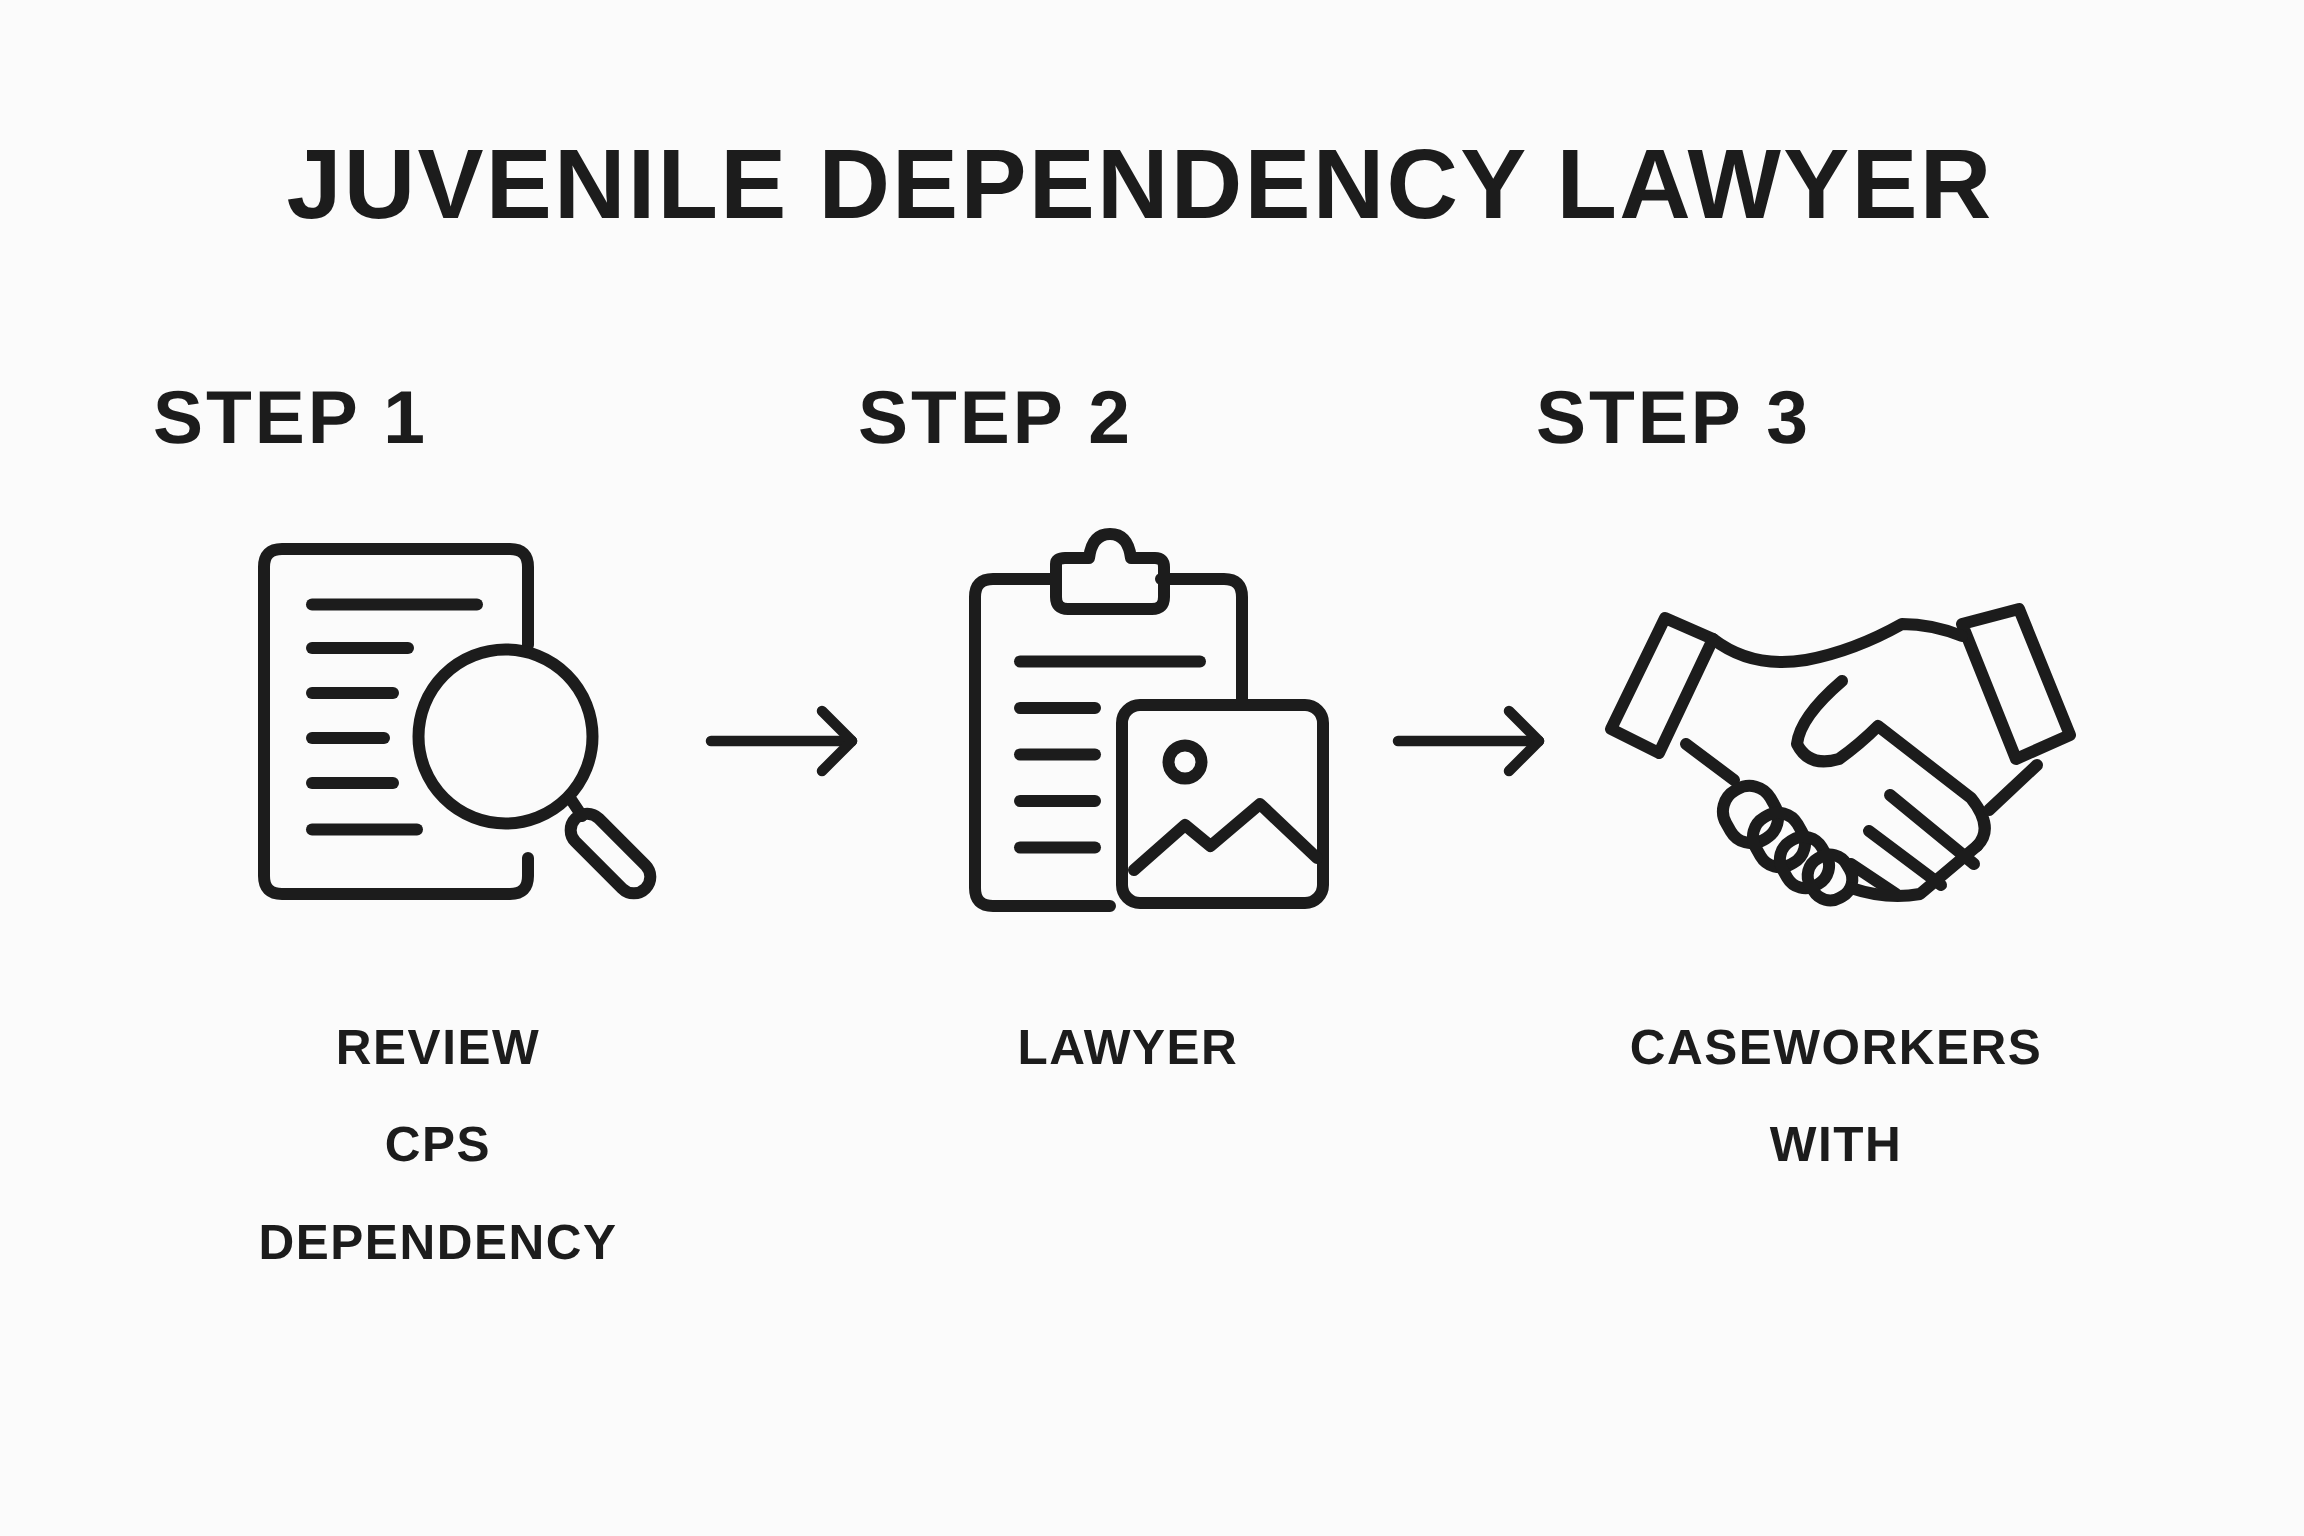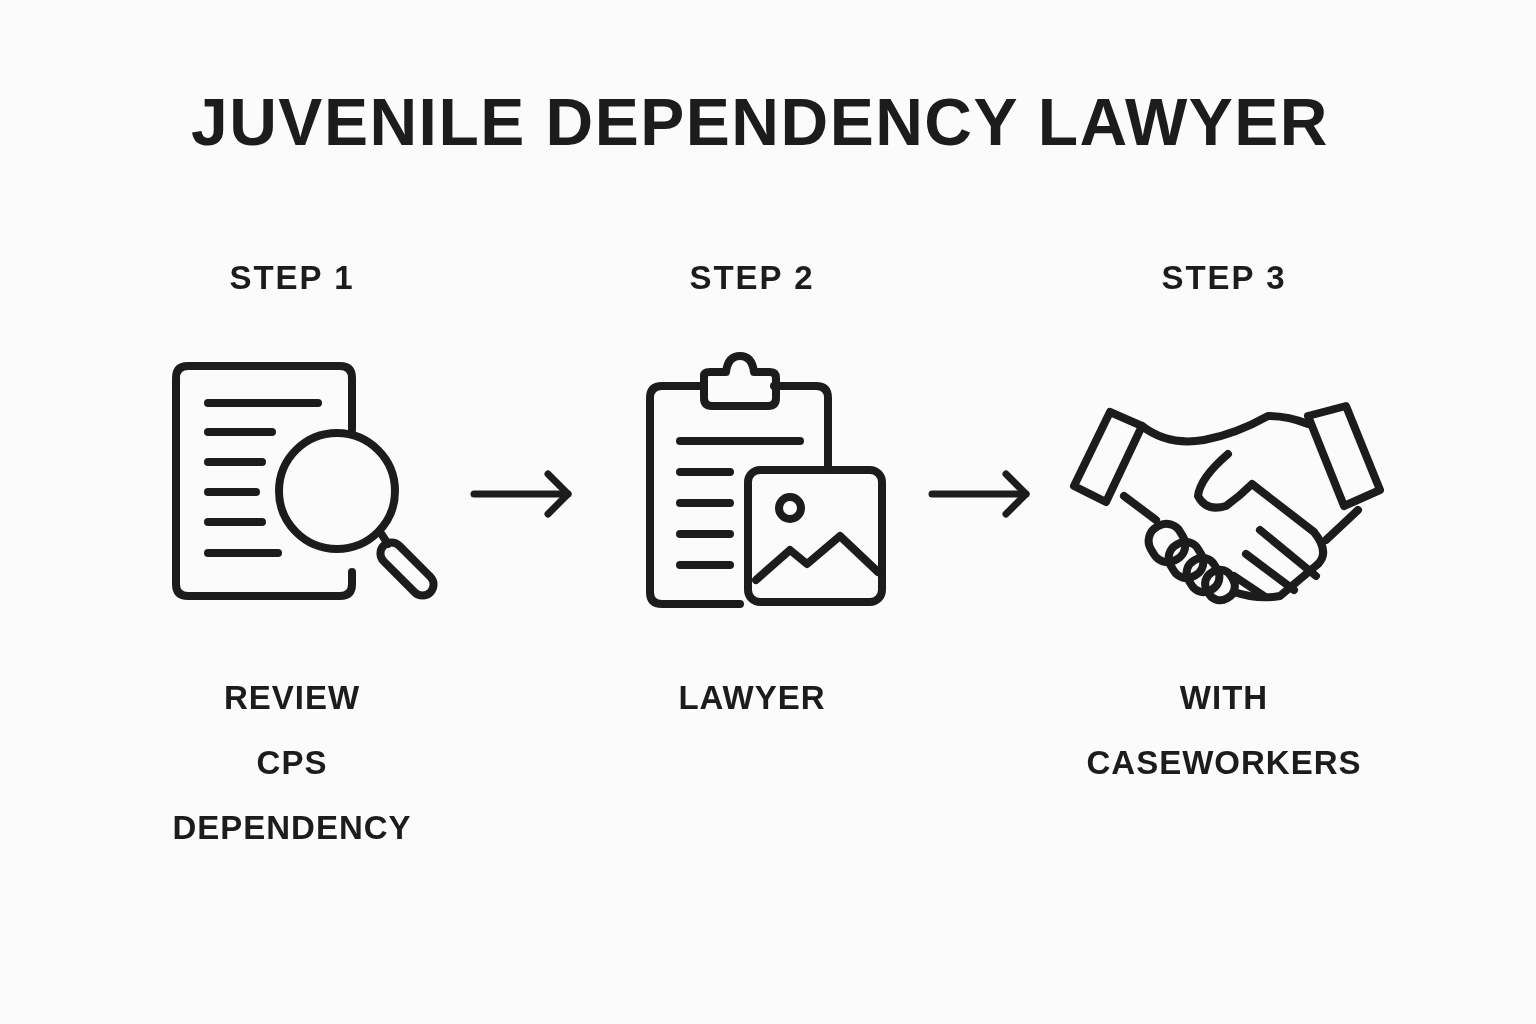--- a/index.html
+++ b/index.html
@@ -29,22 +29,22 @@
   .step-col {
     position: absolute;
     top: 0;
     height: 1024px;
   }
   .step-header {
     position: absolute;
     top: 248px;
     left: 0;
     width: 100%;
-    text-align: center;
-    font-size: 33px;
+    text-align: left;
+    font-size: 50px;
     font-weight: 700;
     letter-spacing: 2px;
     line-height: 60px;
   }
   .step-label {
     position: absolute;
     top: 665px;
     left: 0;
     width: 100%;
     text-align: center;
@@ -160,16 +160,16 @@
       <line x1="56" y1="90" x2="88" y2="114"></line>
 
       <rect x="82" y="118" width="34" height="38" rx="16" transform="rotate(-30 99 137)"></rect>
       <rect x="102" y="136" width="32" height="36" rx="15" transform="rotate(-30 118 154)"></rect>
       <rect x="120" y="152" width="30" height="34" rx="14" transform="rotate(-30 135 169)"></rect>
       <rect x="138" y="164" width="28" height="30" rx="13" transform="rotate(-30 152 179)"></rect>
       <path d="M166 186 Q190 194 212 190 L250 158"></path>
     </svg>
   </div>
   <div class="step-label">
+    <span>CASEWORKERS</span>
     <span>WITH</span>
-    <span>CASEWORKERS</span>
   </div>
 </div>
 
 </body></html>

